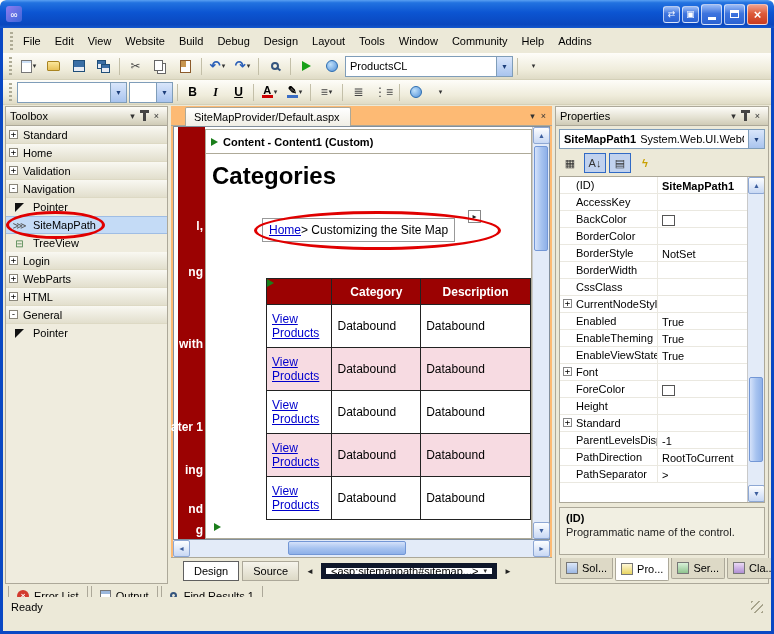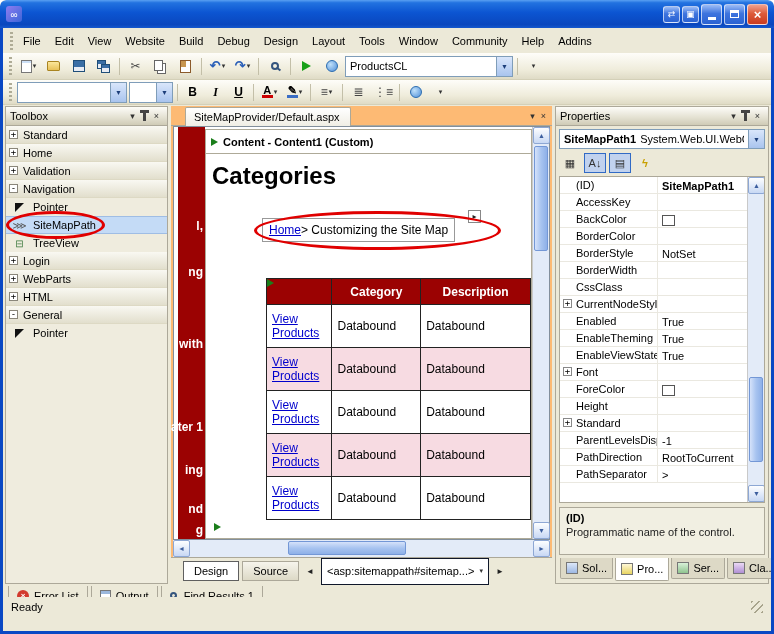--- a/index.html
+++ b/index.html
@@ -138,21 +138,21 @@
   .hscroll .sb-thumb { top:1px; height:14px; left:115px; width:118px;
     background:linear-gradient(180deg,#D5E2FA,#A8C4F0 50%,#8EB0E8); }
 
   
   .viewbar { position:absolute; left:0; right:0; bottom:0; height:27px; background:#ECE9D8; display:flex;
     align-items:center; gap:3px; padding:0 4px 0 12px; border-top:1px solid #ACA899; }
   .view-btn { height:20px; padding:2px 10px; border:1px solid #ACA899; background:linear-gradient(#F6F4EC,#DDD9C6);
     display:inline-flex; align-items:center; }
   .view-btn.active { background:#fff; border-color:#5F5F5F; }
   .tag-arrow { font-size:8px; color:#222; padding:0 4px; }
-  .tagbox { height:27px; border:1px solid #0f172a; background:#fff; display:inline-flex; align-items:center; gap:5px;
+  .tagbox { height:16px; border:5px solid #0f172a; background:#fff; display:inline-flex; align-items:center; gap:5px;
     padding:0 5px; white-space:nowrap; overflow:hidden; max-width:188px; }
 
   
   .props { left:555px; top:106px; width:214px; height:478px; background:#ECE9D8; }
   .obj-combo { position:absolute; left:3px; right:3px; top:22px; height:20px; background:#fff; border:1px solid #7F9DB9;
     display:flex; align-items:center; gap:4px; padding-left:4px; overflow:hidden; }
   .obj-name { font-weight:bold; white-space:nowrap; }
   .obj-type { white-space:nowrap; overflow:hidden; }
   .obj-combo .combo-btn { margin-left:auto; flex:0 0 16px; }
   .pg-toolbar { position:absolute; left:3px; top:45px; right:3px; height:22px; display:flex; align-items:center; gap:3px; }

